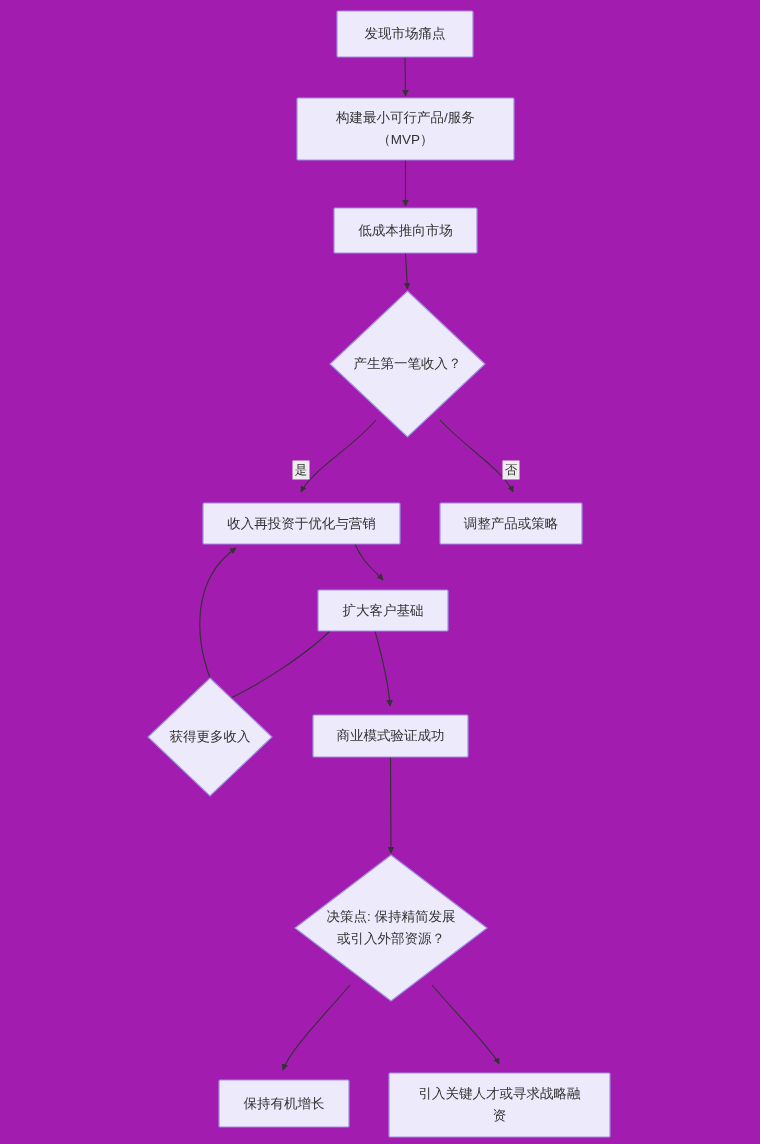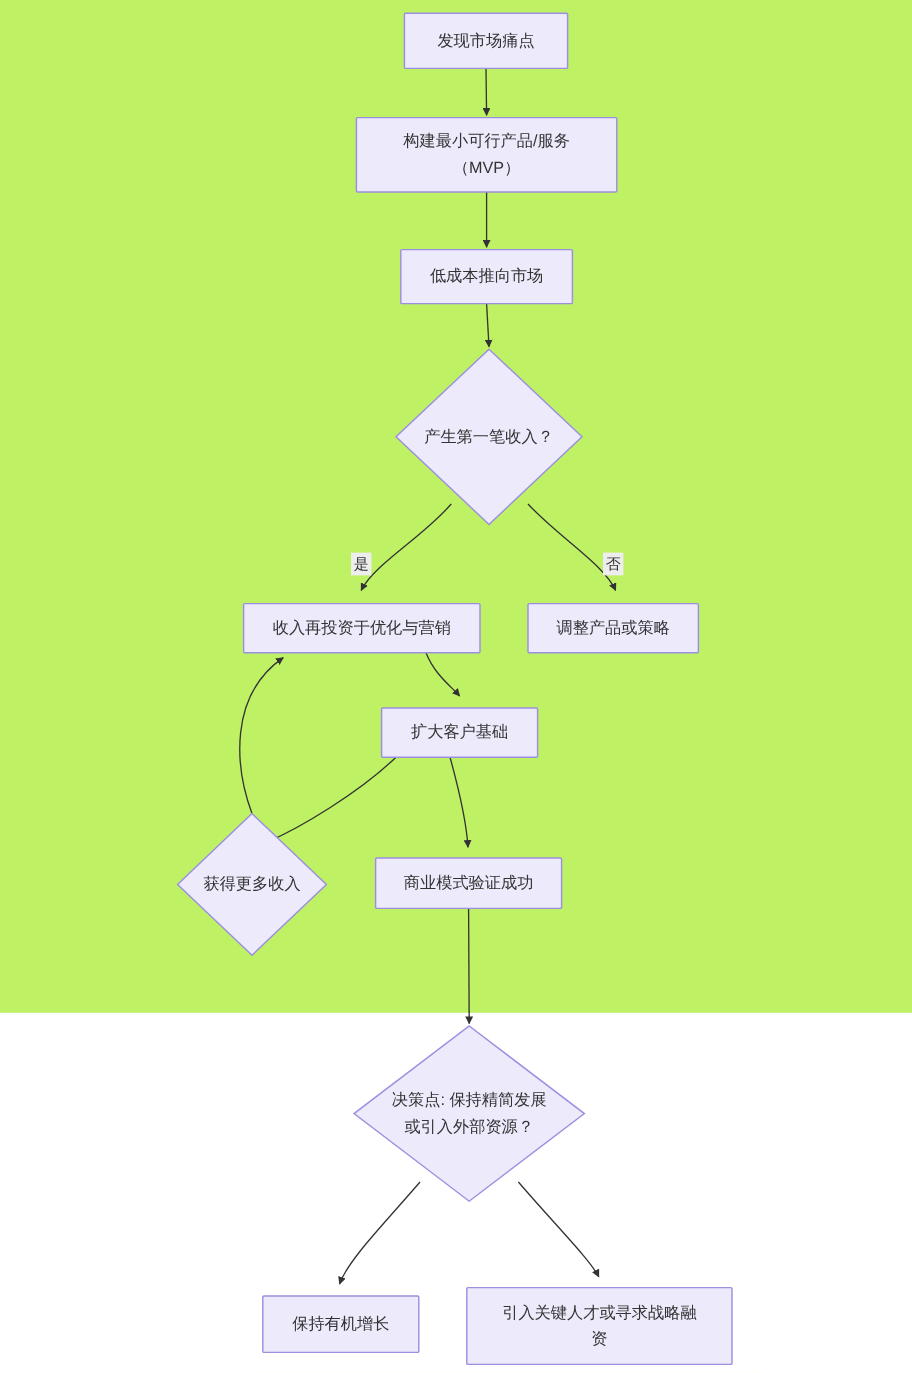--- a/index.html
+++ b/index.html
@@ -9,22 +9,22 @@
   }
   body {
     width: 760px;
     height: 1144px;
     overflow: hidden;
     font-family: "Liberation Sans", "DejaVu Sans", sans-serif;
   }
   #flowchart-root {
     position: relative;
     width: 760px;
-    height: 844px;
-    background: #bef264;
+    height: 1144px;
+    background: #a21caf;
   }
   svg.fc {
     display: block;
     width: 760px;
     height: 1144px;
   }
   .node-shape {
     fill: #ECEAFB;
     stroke: #9D8FE0;
     stroke-width: 1.2;

